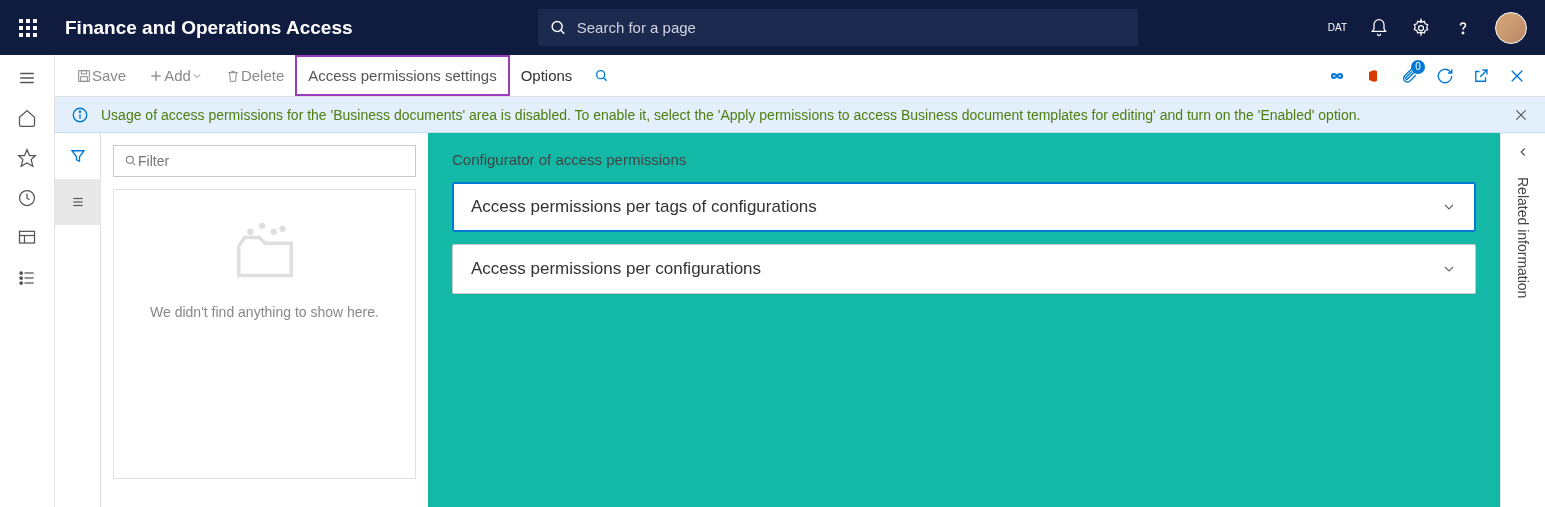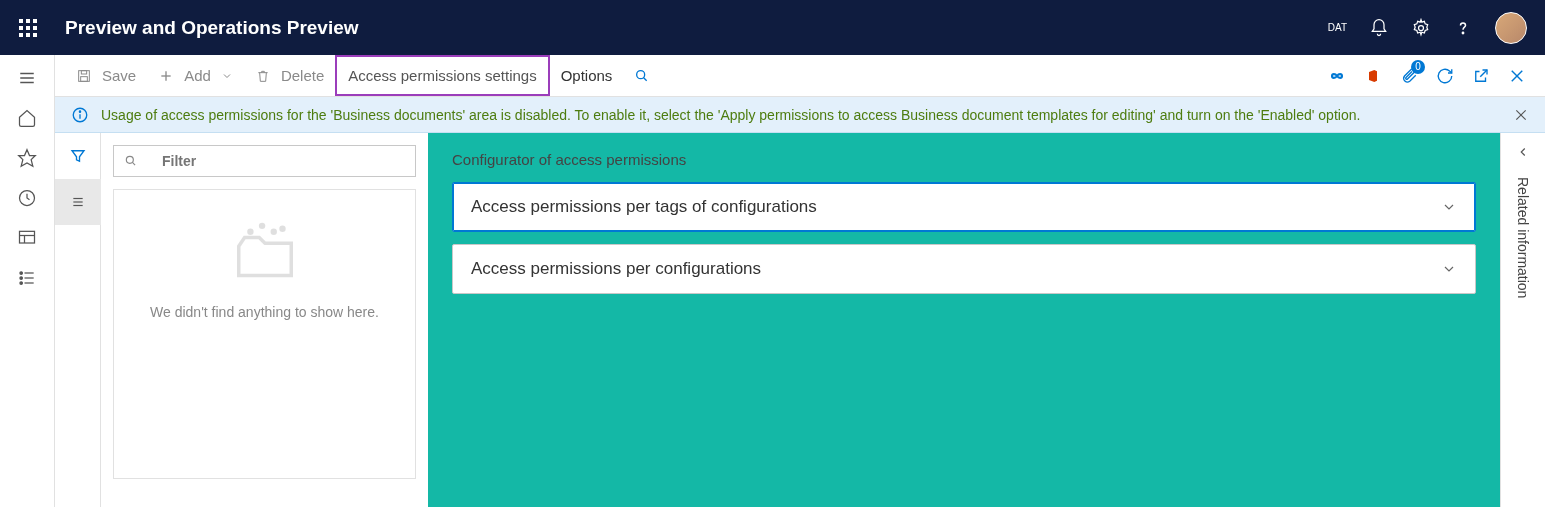--- a/index.html
+++ b/index.html
@@ -22,21 +22,21 @@
     
     
     .app-body { display: flex; height: calc(507px - 55px); }
     .left-rail { width: 55px; background: #fff; border-right: 1px solid #e1e1e1; display: flex; flex-direction: column; align-items: center; padding-top: 12px; gap: 18px; }
     .left-rail .ricon { width: 22px; height: 22px; color: #5a5a5a; cursor: pointer; display:flex; align-items:center; justify-content:center; }
     
     .content-area { flex: 1; display: flex; flex-direction: column; }
     
     
     .cmdbar { height: 42px; background: #fff; border-bottom: 1px solid #e1e1e1; display: flex; align-items: stretch; padding-left: 10px; }
-    .cmd { display: flex; align-items: center; gap: 10px; padding: 0 11px; color: #8a8a8a; font-size: 15px; cursor: pointer; }
+    .cmd { display: flex; align-items: center; gap: 0; padding: 0 11px; color: #8a8a8a; font-size: 15px; cursor: pointer; }
     .cmd.active { color: #333; }
     .cmd-highlight { border: 2px solid #9b3dbb; padding: 0 11px; display:flex; align-items:center; color:#555; font-size:15px;text-align:center;}
     .cmdbar-right { margin-left: auto; display: flex; align-items: center; gap: 16px; padding-right: 18px; }
     .cmdbar-right .cicon { width: 20px; height: 20px; cursor: pointer; display:flex; align-items:center; justify-content:center; position:relative;}
     .badge { position:absolute; top:-6px; right:-6px; background:#0078d4; color:#fff; border-radius:50%; width:14px; height:14px; font-size:10px; display:flex;align-items:center;justify-content:center;}
     
     
     .infobar { background: #e3f0fb; border-bottom: 1px solid #c5dff2; min-height: 36px; display: flex; align-items: center; padding: 4px 16px; font-size: 14px; color: #4d7c0f; }
     .infobar .info-icon { margin-right: 12px; color:#0078d4; }
     .infobar .close { margin-left: auto; cursor: pointer; color:#555; }
@@ -44,21 +44,21 @@
     
     .inner-body { flex:1; display: flex; background: #f3f3f3; }
     
     
     .list-panel { width: 373px; background: #fff; display:flex; }
     .filter-rail { width: 46px; background: #fff; border-right: 1px solid #e1e1e1; display:flex; flex-direction:column; align-items:center; }
     .filter-rail .fbtn { width:46px; height:46px; display:flex; align-items:center; justify-content:center; cursor:pointer; color:#0078d4;}
     .filter-rail .fbtn.lines { background:#e8e8e8; color:#555;}
     .list-content { flex:1; padding: 12px; }
     .filter-input { width:100%; height:32px; border:1px solid #c8c8c8; display:flex; align-items:center; padding:0 10px; font-size:14px; color:#666;}
-    .filter-input input { border:none; outline:none; flex:1; font-size:14px; margin-left:24px;font-weight:bold;}
+    .filter-input input { border:none; outline:none; flex:1; font-size:14px; margin-left:0;}
     .empty-box { margin-top:12px; border:1px solid #e1e1e1; height: 290px; display:flex; flex-direction:column; align-items:center; justify-content:flex-start; padding-top:30px;}
     .empty-icon { width:70px; height:70px; opacity:0.3; }
     .empty-text { margin-top:14px; color:#888; font-size:14px;}
     
     
     .main-col { flex:1; padding: 12px 24px; background:#14b8a6;}
     .main-title { font-size:15px; color:#444; margin-bottom:14px; margin-top:6px;}
     .acc { background:#fff; border:1px solid #c8c8c8; border-radius:2px; margin-bottom:12px; display:flex; align-items:center; justify-content:space-between; padding: 14px 18px; font-size:17px; color:#333; cursor:pointer;}
     .acc.selected { border:1px solid #0078d4; box-shadow: 0 0 0 1px #0078d4 inset;}
     
@@ -79,21 +79,30 @@
         <span></span>
         <span></span>
         <span></span>
         <span></span>
         <span></span>
         <span></span>
         <span></span>
         <span></span>
     </div>
   </div>
-  <div class="app-title">Preview and Operations Preview</div>
+  <div class="app-title">Finance and Operations Access</div>
+  <div class="search-wrap">
+    <div class="search-box">
+      <svg width="18" height="18" viewBox="0 0 24 24" fill="none" stroke="#fff" stroke-width="2">
+          <circle cx="10" cy="10" r="7"></circle>
+          <line x1="20" y1="20" x2="15" y2="15"></line>
+        </svg>
+      <input placeholder="Search for a page" style="">
+    </div>
+  </div>
   <div class="topnav-right">
     <div class="company-label">DAT</div>
     <div class="ticon">
       <svg width="20" height="20" viewBox="0 0 24 24" fill="none" stroke="#fff" stroke-width="1.5">
           <path d="M6 8a6 6 0 0112 0v5l2 3H4l2-3V8z"></path>
           <path d="M10 19a2 2 0 004 0"></path>
         </svg>
     </div>
     <div class="ticon">
       <svg width="20" height="20" viewBox="0 0 24 24" fill="none" stroke="#fff" stroke-width="1.5">

